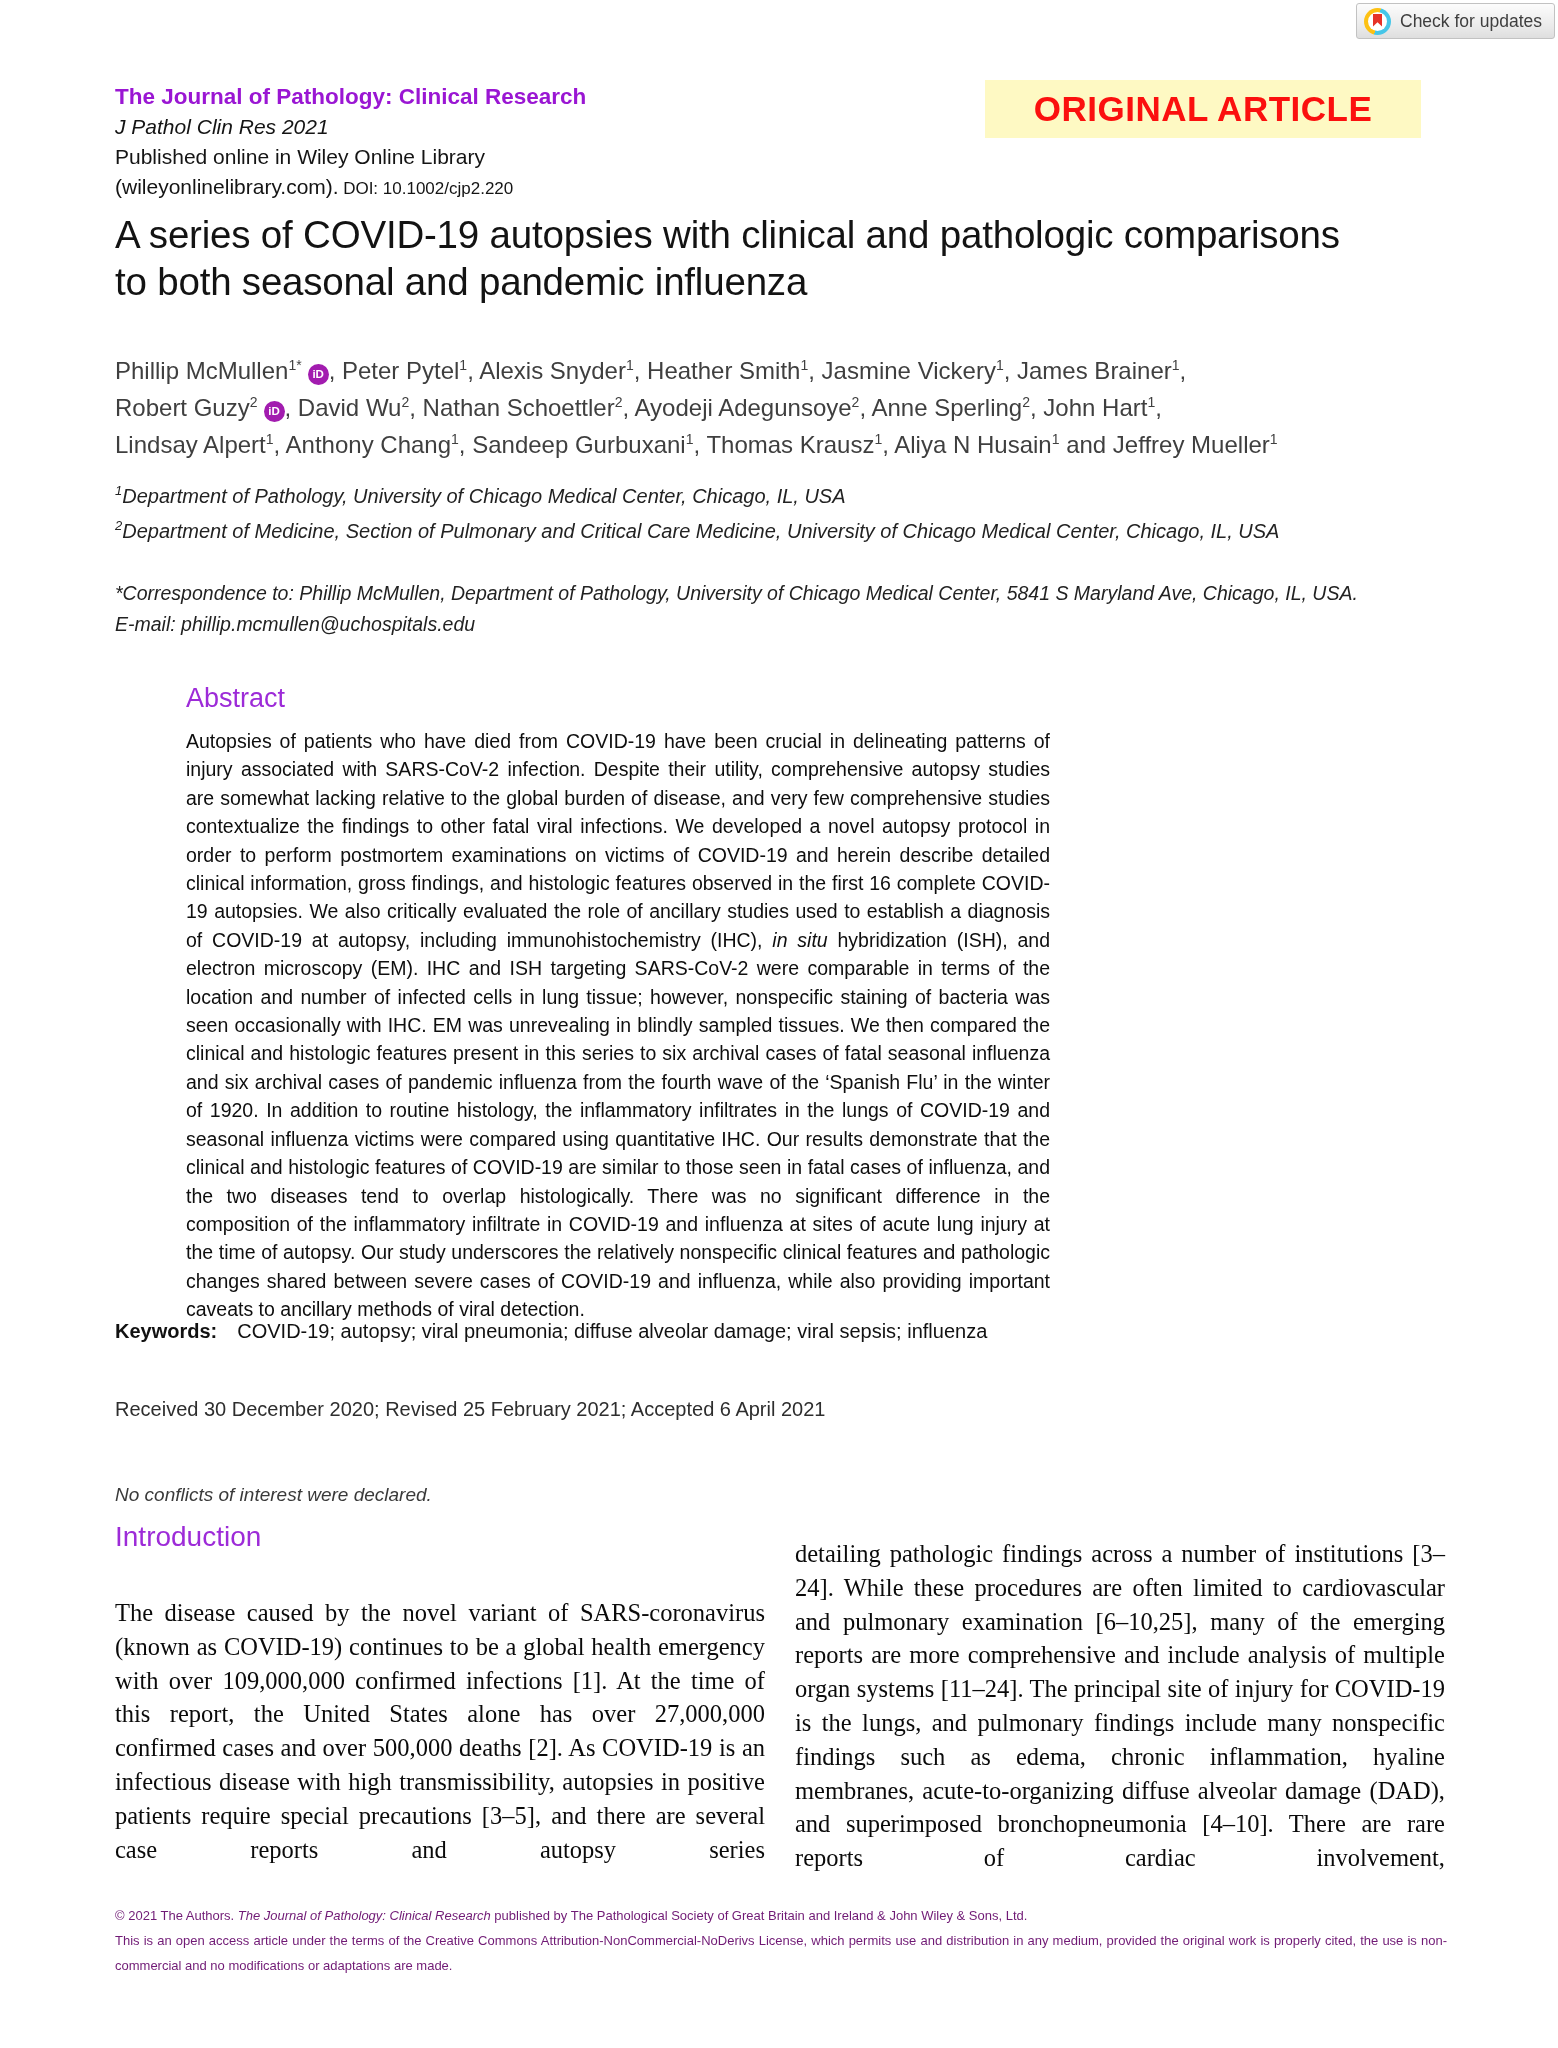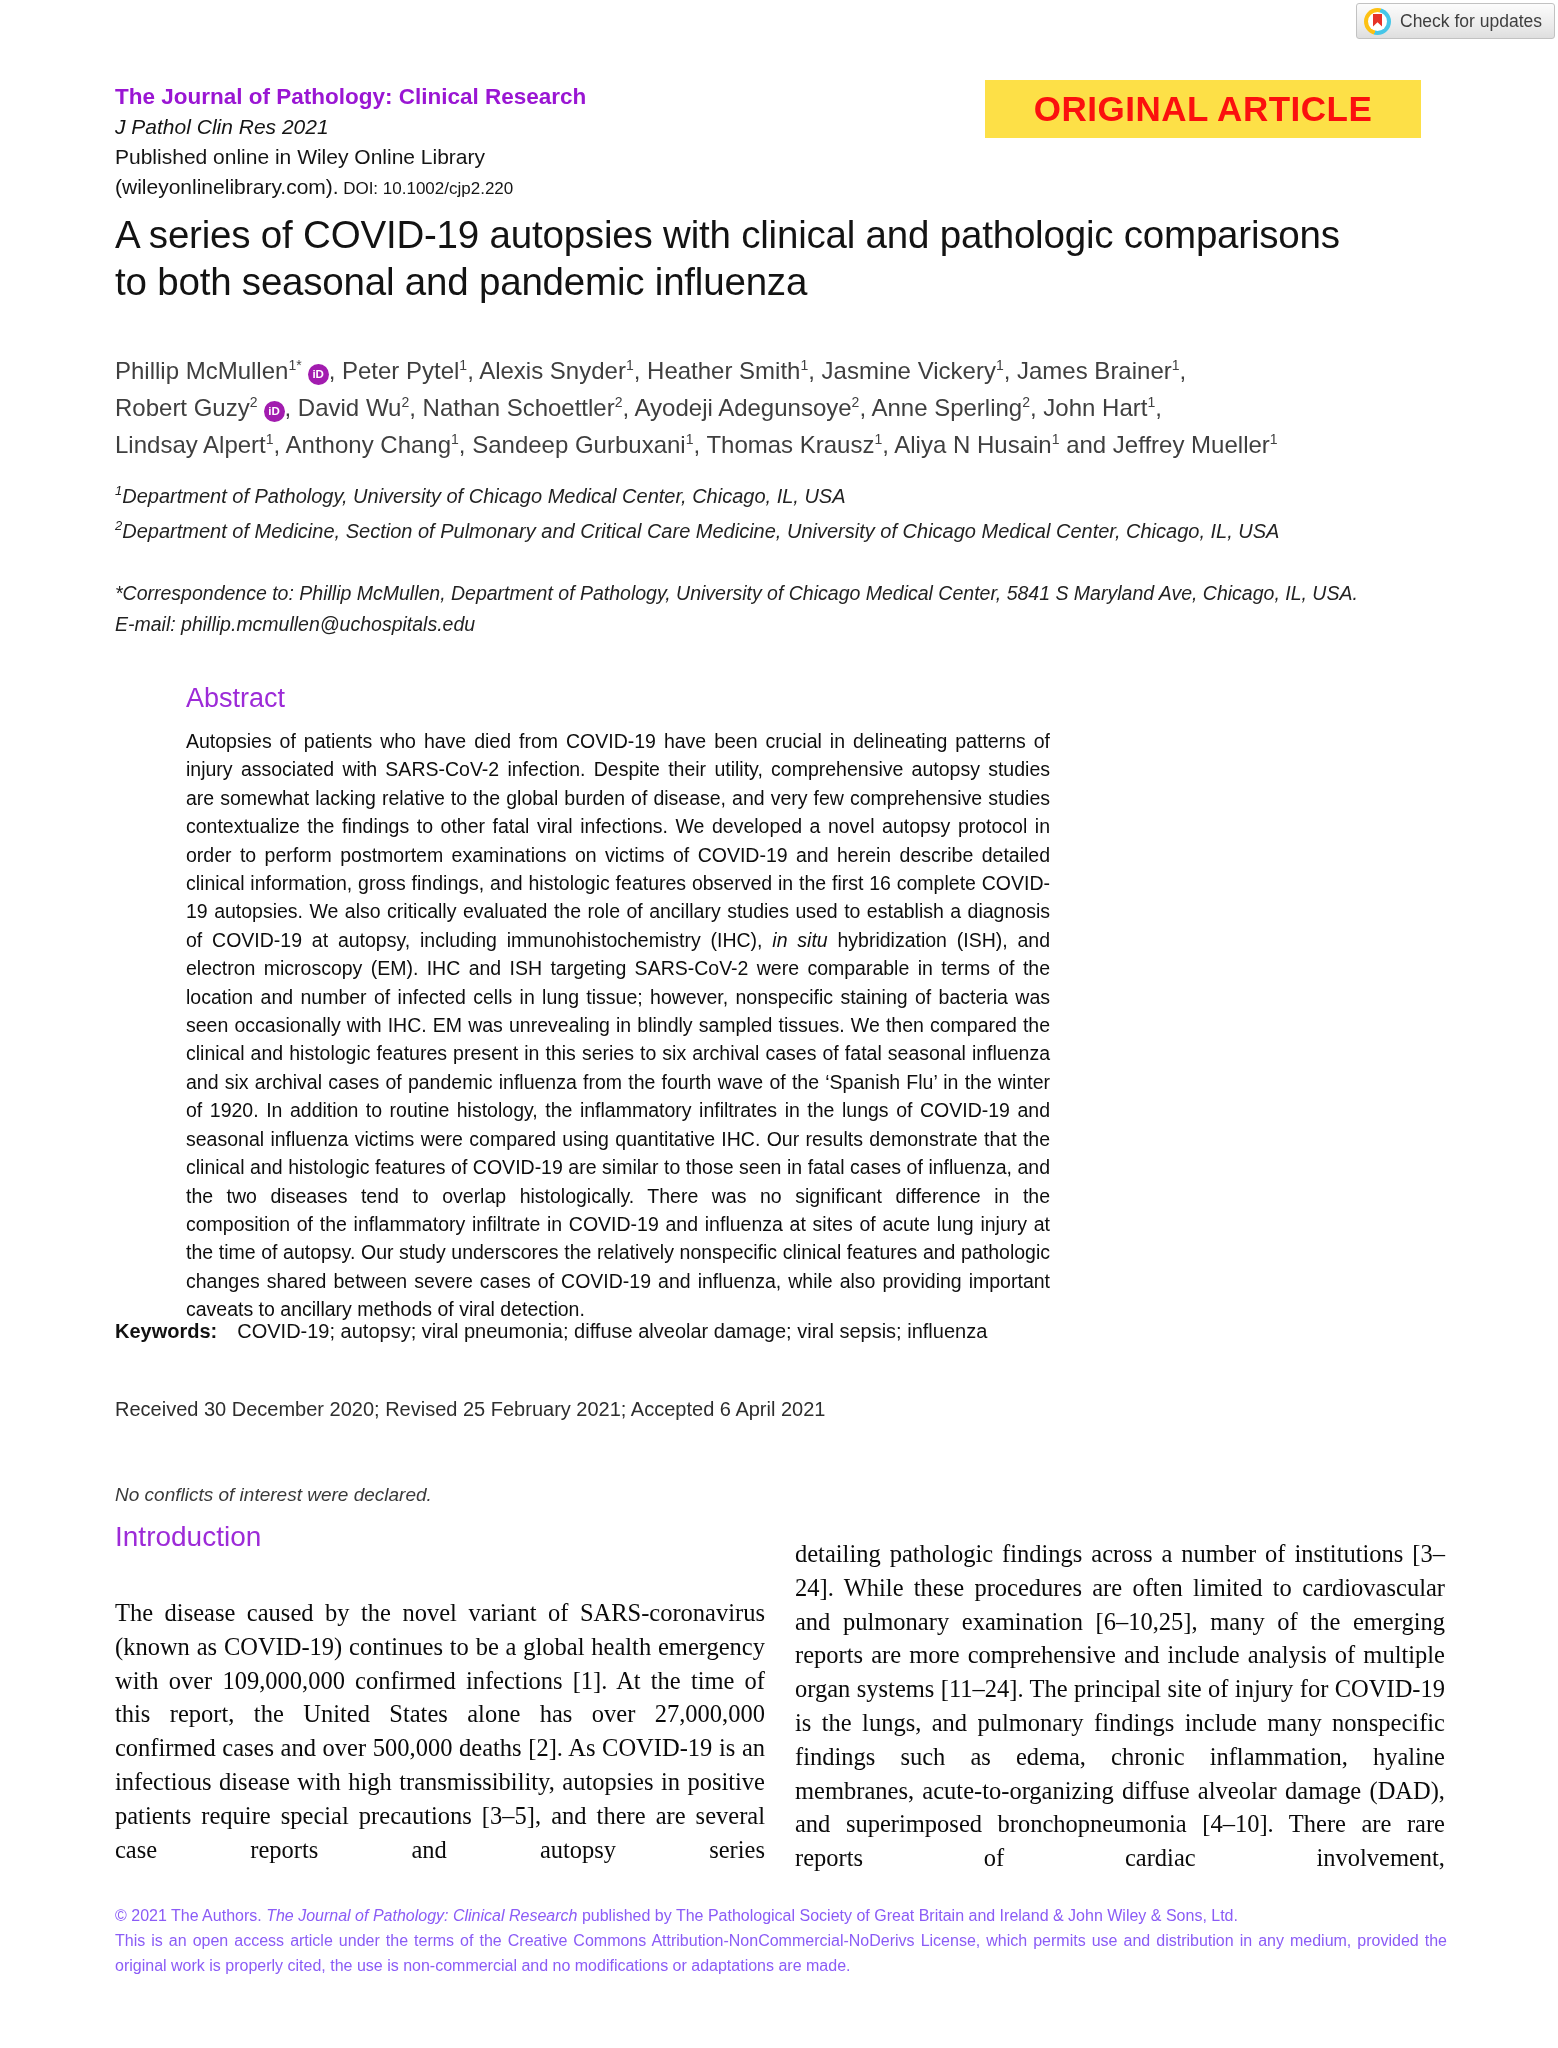--- a/index.html
+++ b/index.html
@@ -26,21 +26,21 @@
 
   
   .masthead { position:absolute; left:115px; top:82px; line-height:30px; color:#141414; }
   .journal-name { font-size:22.5px; font-weight:bold; color:#9a16d3; }
   .citation { font-size:21px; font-style:italic; }
   .published { font-size:21px; }
   .site { font-size:21px; }
   .doi { font-size:17px; }
 
   .article-type-box { position:absolute; left:985px; top:80px; width:436px; height:58px;
-    background:#fde047; display:flex; align-items:center; justify-content:center; }
+    background:#fef9c3; display:flex; align-items:center; justify-content:center; }
   .article-type { font-size:35px; font-weight:800; color:#fb100e; letter-spacing:0.5px;
     font-family:"Liberation Sans", sans-serif; }
 
   .title { position:absolute; left:115px; top:211px; width:1240px;
     font-size:38.5px; line-height:47px; font-weight:400; color:#131313; letter-spacing:-0.2px; }
 
   .authors { position:absolute; left:115px; top:352px; width:1330px;
     font-size:24px; line-height:37px; color:#3f3f3f; }
   .authors sup { font-size:14px; line-height:0; }
   .orcid { display:inline-block; width:21px; height:21px; border-radius:50%;
@@ -67,21 +67,21 @@
   .conflicts { position:absolute; left:115px; top:1448px; font-size:19px;
     font-style:italic; color:#3a3a3a;margin-top:36px; }
 
   .intro-heading { position:absolute; left:115px; top:1521px; font-size:28px; color:#9d2bd8; }
   .body-col { font-family:"Liberation Serif", serif; font-size:24.5px; line-height:33.8px;
     text-align:justify; text-align-last:justify; color:#0a0a0a; position:absolute; }
   .col1 { left:115px; top:1596px; width:650px; }
   .col2 { left:795px; top:1537px; width:650px; }
 
   .footer { position:absolute; left:115px; top:1903px; width:1332px;
-    font-size:16px; line-height:25px; color:#8b5cf6; }
+    font-size:13px; line-height:25px; color:#701a75; }
   .footer .license { text-align:justify; }
 </style>
 </head>
 <body>
 
 <div class="page">
 
   <div class="badge">
     <span class="crossmark">
       <span class="crossmark-inner">

